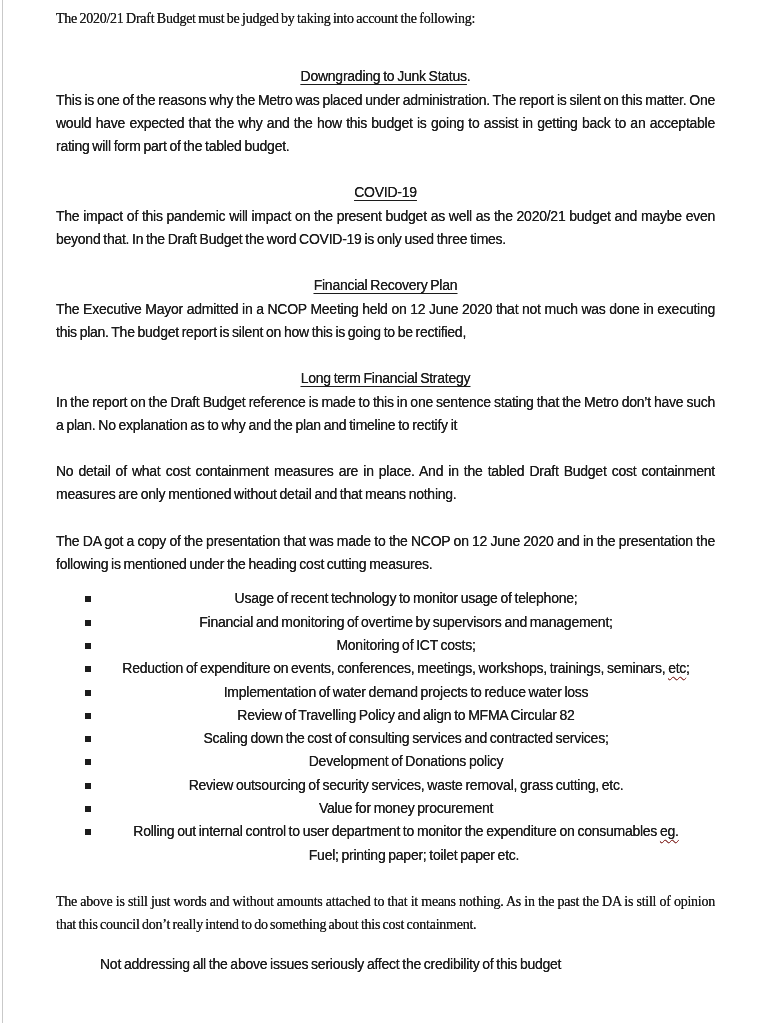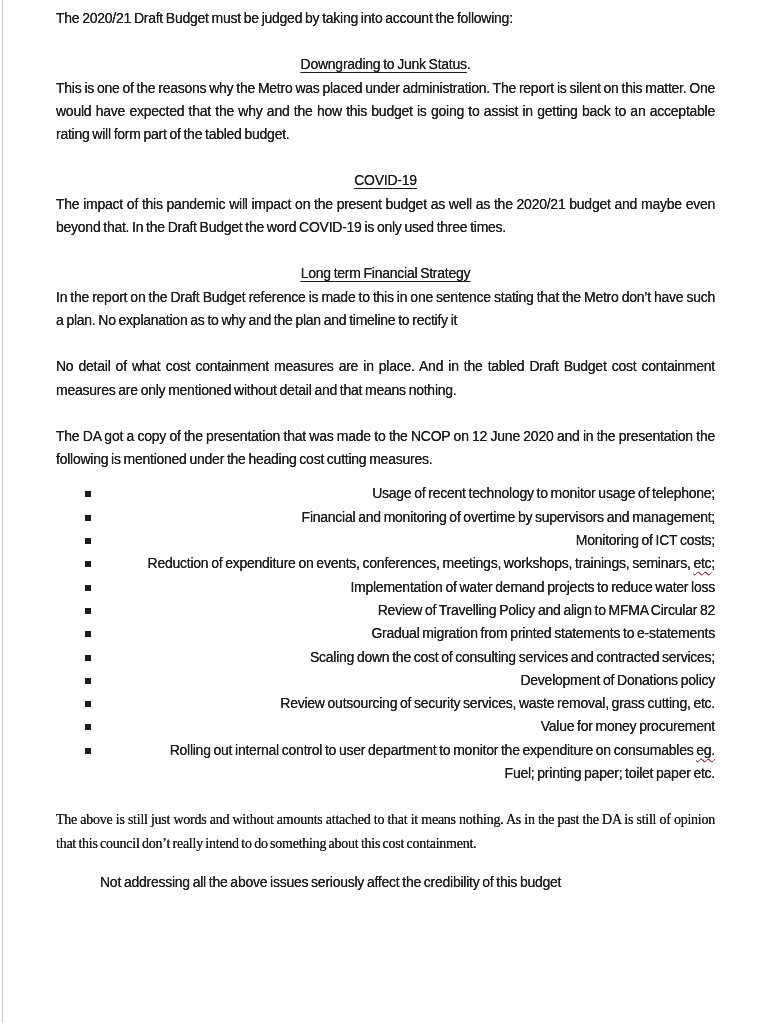--- a/index.html
+++ b/index.html
@@ -34,21 +34,22 @@
     padding: 7px 56px 0 56px;
   }
   p {
     margin: 0;
   }
   .body {
     text-align: justify;
   }
   .intro {
     text-align: left;
-    margin-bottom: 23px;
+    margin-bottom: 35px;
+    font-family: Liberation Serif, serif;
   }
   .section {
     margin-bottom: 23px;
   }
   .heading-line {
     text-align: center;
   }
   .heading-text {
     text-decoration: underline;
     text-decoration-thickness: 1px;
@@ -58,21 +59,21 @@
     margin-bottom: 11px;
   }
   ul.bullets {
     list-style: none;
     margin: 0 0 23px 0;
     padding: 0 0 0 29px;
   }
   li.bullet-item {
     position: relative;
     padding-left: 12px;
-    text-align: right;
+    text-align: center;
   }
   li.bullet-item::before {
     content: "";
     position: absolute;
     left: 0;
     top: 9px;
     width: 6px;
     height: 6px;
     background: #1c1c1c;
   }
@@ -109,41 +110,44 @@
   <div class="section">
     <p class="heading-line"><span class="heading-text">Downgrading to Junk Status</span><span>.</span></p>
     <p class="body">This is one of the reasons why the Metro was placed under administration. The report is silent on this matter. One would have expected that the why and the how this budget is going to assist in getting back to an acceptable rating will form part of the tabled budget.</p>
   </div>
 
   <div class="section">
     <p class="heading-line"><span class="heading-text">COVID-19</span><span></span></p>
     <p class="body">The impact of this pandemic will impact on the present budget as well as the 2020/21 budget and maybe even beyond that. In the Draft Budget the word COVID-19 is only used three times.</p>
   </div>
 
+  <div class="section">
+    <p class="heading-line"><span class="heading-text">Financial Recovery Plan</span><span></span></p>
+    <p class="body">The Executive Mayor admitted in a NCOP Meeting held on 12 June 2020 that not much was done in executing this plan. The budget report is silent on how this is going to be rectified,</p>
+  </div>
 
   <div class="section">
     <p class="heading-line"><span class="heading-text">Long term Financial Strategy</span><span></span></p>
     <p class="body">In the report on the Draft Budget reference is made to this in one sentence stating that the Metro don’t have such a plan. No explanation as to why and the plan and timeline to rectify it</p>
   </div>
 
   <div class="section">
     <p class="body">No detail of what cost containment measures are in place. And in the tabled Draft Budget cost containment measures are only mentioned without detail and that means nothing.</p>
   </div>
 </div>
 
     <p class="body da-paragraph">The DA got a copy of the presentation that was made to the NCOP on 12 June 2020 and in the presentation the following is mentioned under the heading cost cutting measures.</p>
 
     <ul id="bullets" class="bullets">
         <li class="bullet-item"><span><span>Usage of recent technology to monitor usage of telephone;</span></span></li>
         <li class="bullet-item"><span><span>Financial and monitoring of overtime by supervisors and management;</span></span></li>
         <li class="bullet-item"><span><span>Monitoring of ICT costs;</span></span></li>
         <li class="bullet-item"><span><span>Reduction of expenditure on events, conferences, meetings, workshops, trainings, seminars, </span><span class="squiggle">etc</span><span>;</span></span></li>
         <li class="bullet-item"><span><span>Implementation of water demand projects to reduce water loss</span></span></li>
         <li class="bullet-item"><span><span>Review of Travelling Policy and align to MFMA Circular 82</span></span></li>
-        <li class="bullet-item"><span><span>Gradual migration from printed statements to e-statements</span></span></li>
         <li class="bullet-item"><span><span>Scaling down the cost of consulting services and contracted services;</span></span></li>
         <li class="bullet-item"><span><span>Development of Donations policy</span></span></li>
         <li class="bullet-item"><span><span>Review outsourcing of security services, waste removal, grass cutting, etc.</span></span></li>
         <li class="bullet-item"><span><span>Value for money procurement</span></span></li>
         <li class="bullet-item"><span><span>Rolling out internal control to user department to monitor the expenditure on consumables </span><span class="squiggle">eg.</span></span><span class="bullet-continuation">Fuel; printing paper; toilet paper etc.</span></li>
       </ul>
 
     <p class="body closing-1">The above is still just words and without amounts attached to that it means nothing. As in the past the DA is still of opinion that this council don’t really intend to do something about this cost containment.</p>
 
     <p class="body closing-2">Not addressing all the above issues seriously affect the credibility of this budget</p>

